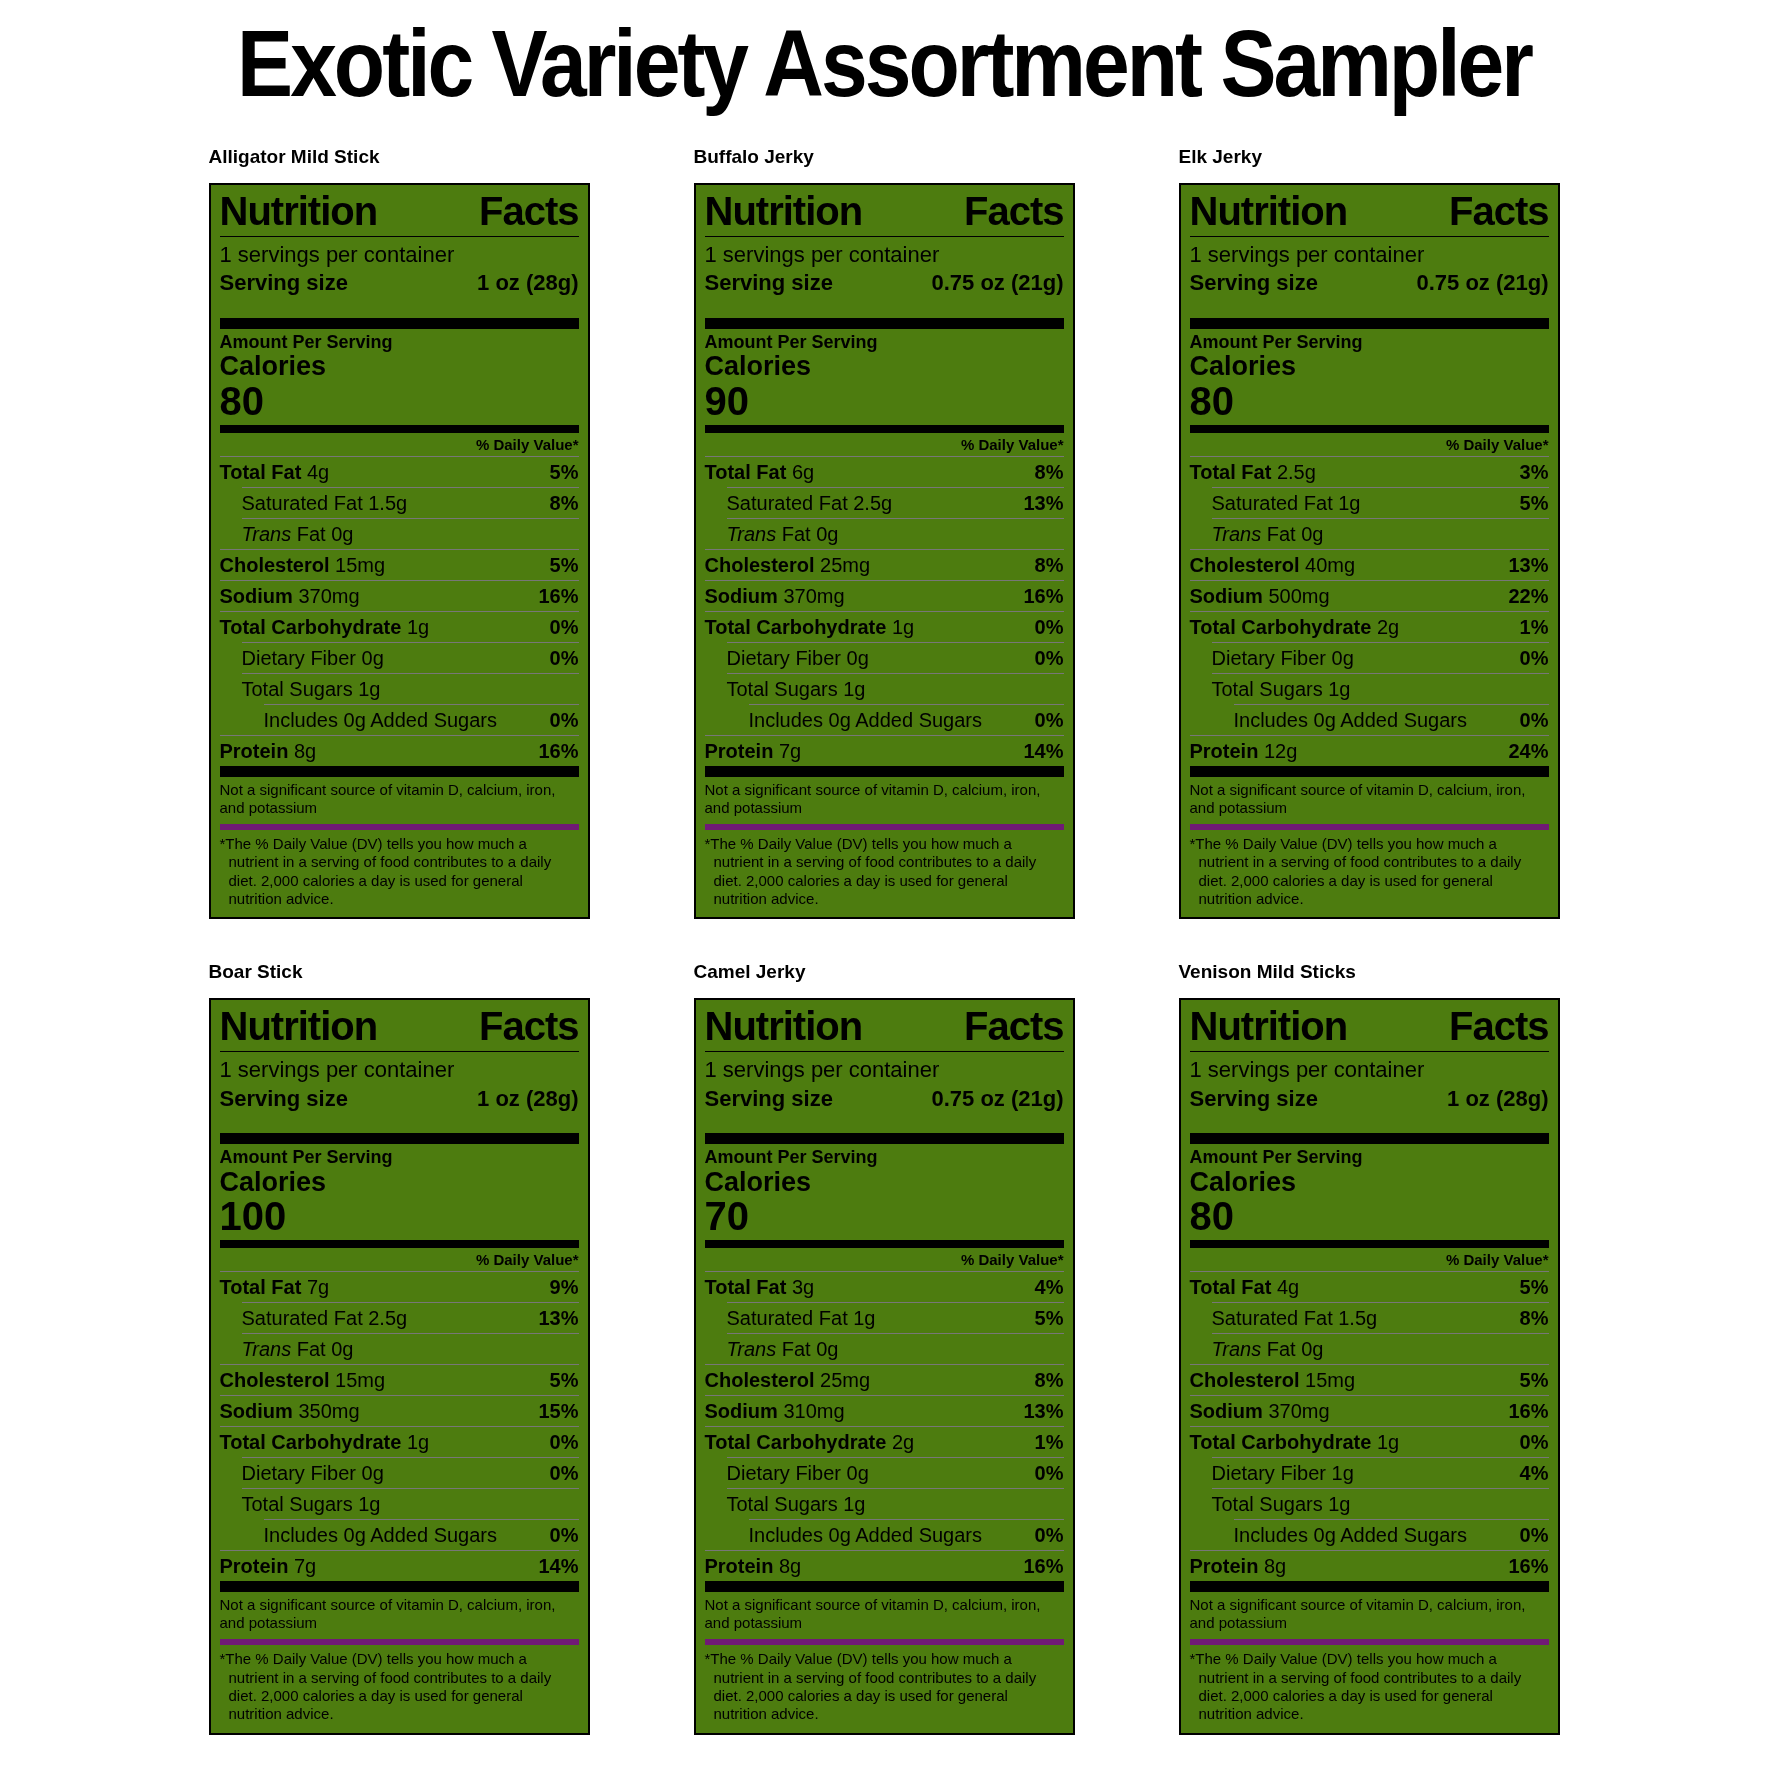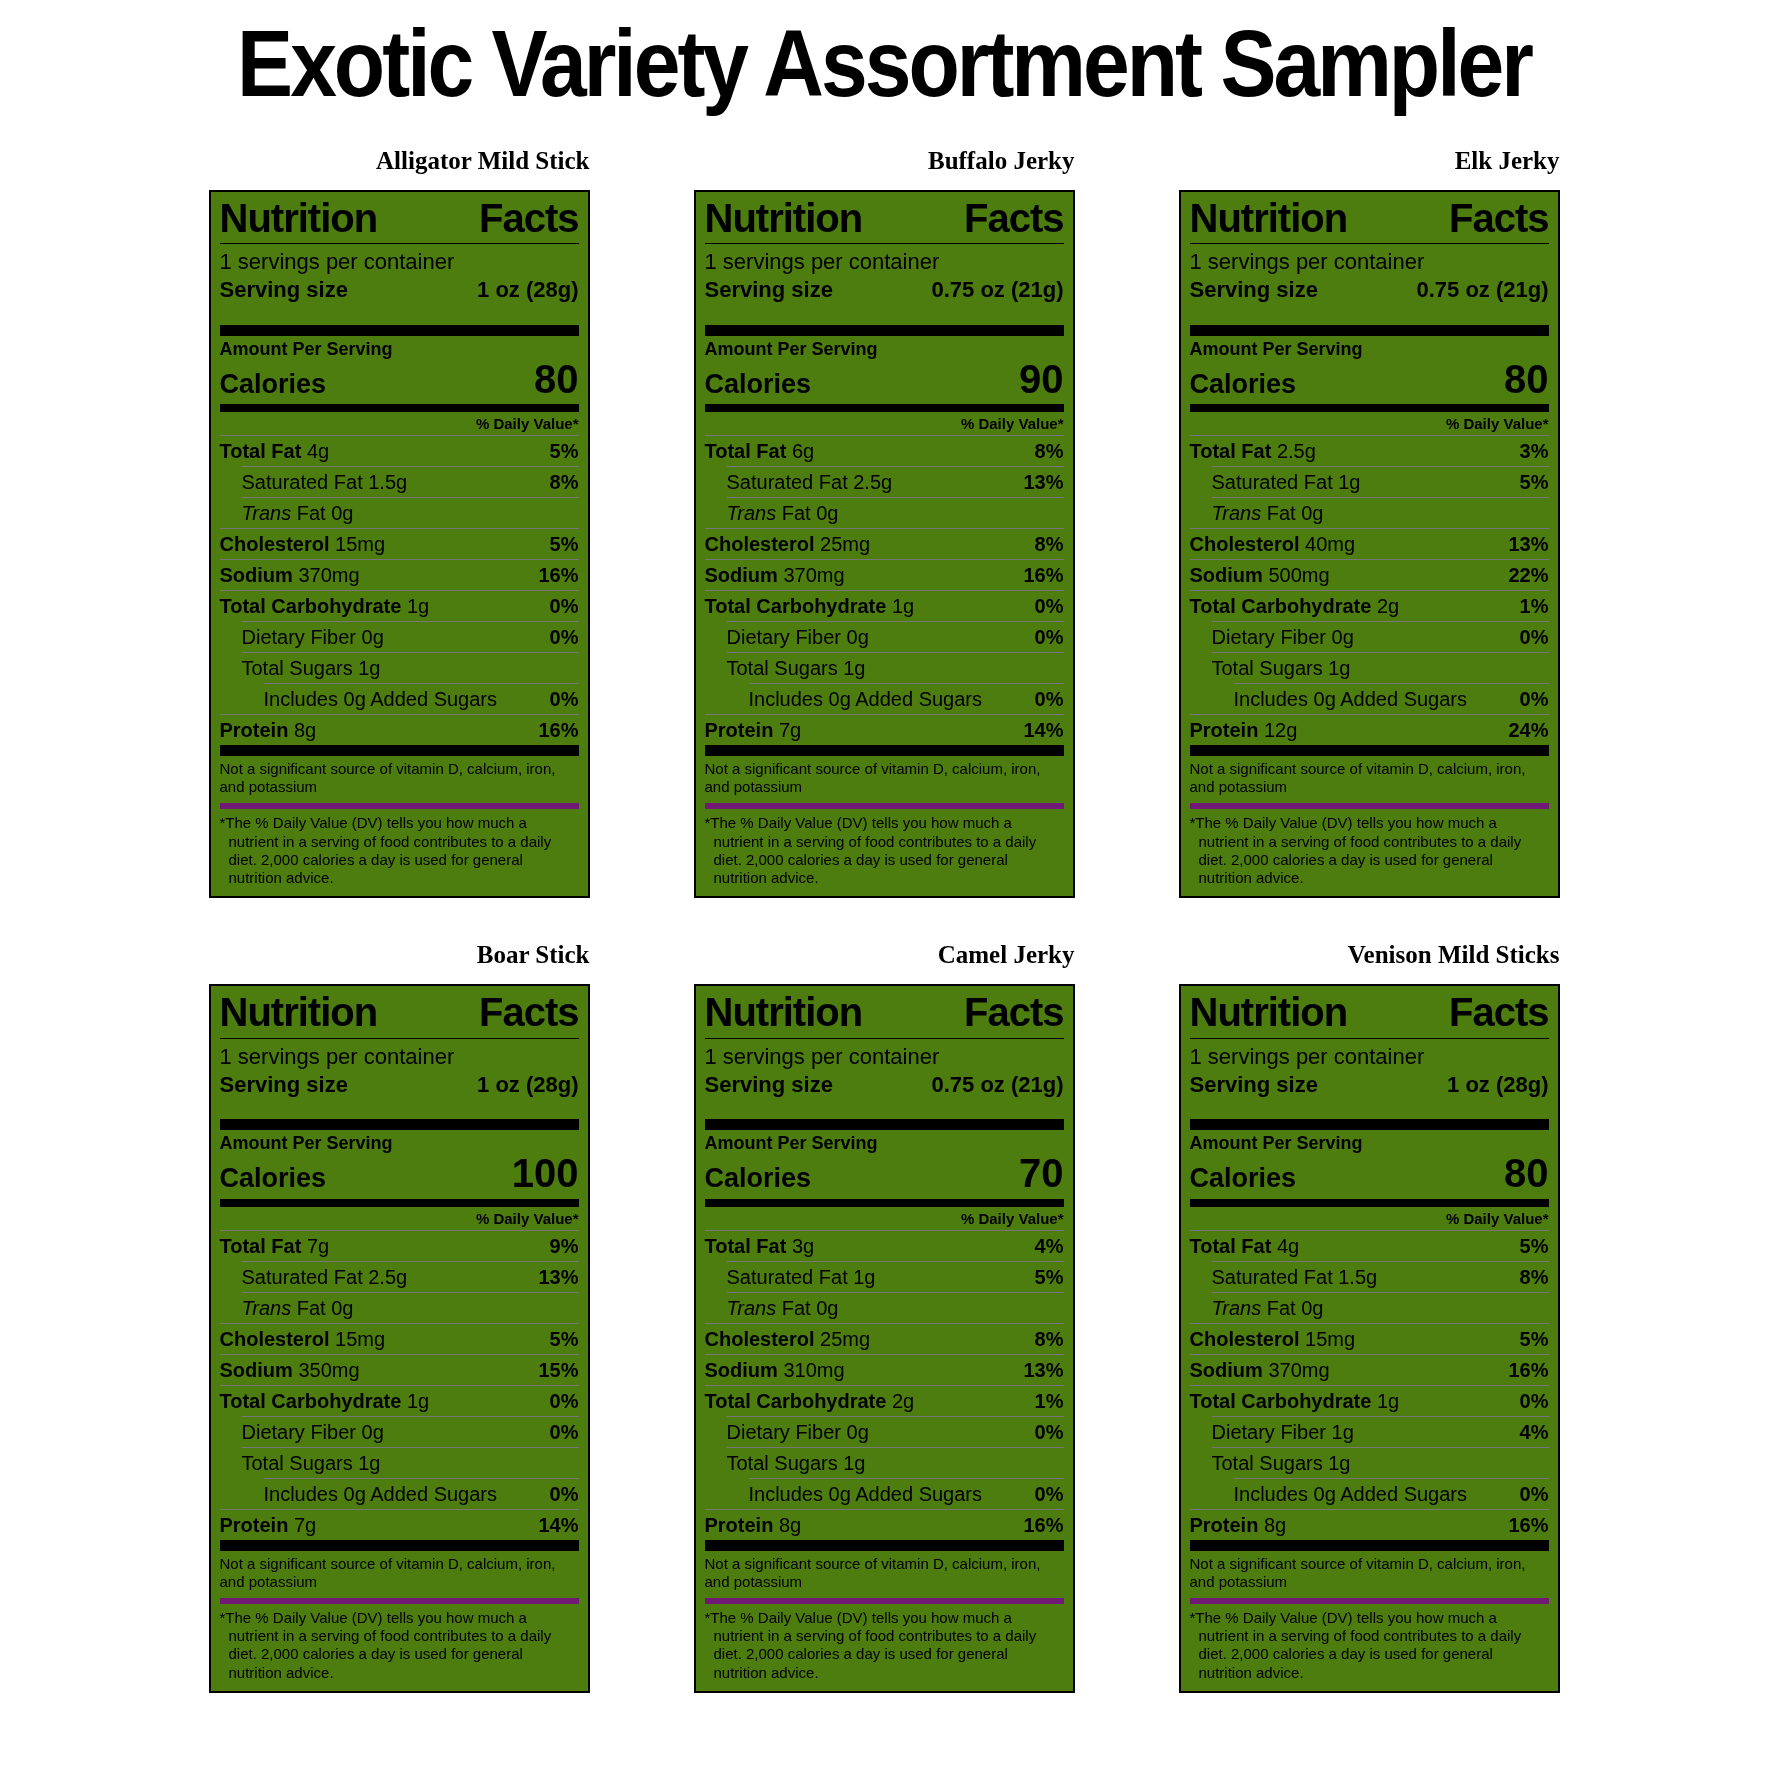--- a/index.html
+++ b/index.html
@@ -21,26 +21,25 @@
   }
   .labels-grid {
     display: grid;
     grid-template-columns: repeat(3, 381px);
     column-gap: 104px;
     row-gap: 42px;
     justify-content: center;
   }
   .product-card { width: 381px; }
   .product-title {
-    font-size: 25px;
+    font-size: 19px;
     font-weight: bold;
-    text-align: right;
+    text-align: left;
     margin: 0 0 14px 0;
     line-height: 1.2;
-    font-family: Liberation Serif, serif;
   }
   .nfbox {
     border: 2px solid #000;
     padding: 5px 9px 7px 9px;
     box-sizing: border-box;
     background: #4d7c0f;
   }
   .nf-title {
     font-size: 40px;
     font-weight: bold;
@@ -54,21 +53,21 @@
   .nf-servings { font-size: 22px; padding: 5px 0 1px 0; line-height: 1.15; }
   .nf-ssrow {
     display: flex; justify-content: space-between;
     font-size: 22px; font-weight: bold;
     padding: 2px 0 22px 0; line-height: 1.15;
   }
   .bar { background: #000; }
   .bar-thick { height: 11px; }
   .bar-med { height: 8px; }
   .nf-aps { font-size: 18px; font-weight: bold; padding-top: 4px; line-height: 1.1; }
-  .nf-calrow { display: flex; justify-content: space-between; align-items: baseline; padding-bottom: 5px; }
+  .nf-calrow { display: flex; justify-content: flex-start; align-items: baseline; padding-bottom: 5px; flex-direction: column; }
   .nf-cal-label { font-size: 27px; font-weight: bold; line-height: 1.1; }
   .nf-cal-value { font-size: 40px; font-weight: bold; line-height: 0.95; }
   .nf-dvh { font-size: 15px; font-weight: bold; text-align: right; padding: 3px 0 3px 0; }
   .nrow {
     display: flex; justify-content: space-between;
     border-top: 1px solid #777;
     font-size: 20px; line-height: 1.2;
     padding: 3px 0;
   }
   .nrow .nname i { font-style: italic; }

